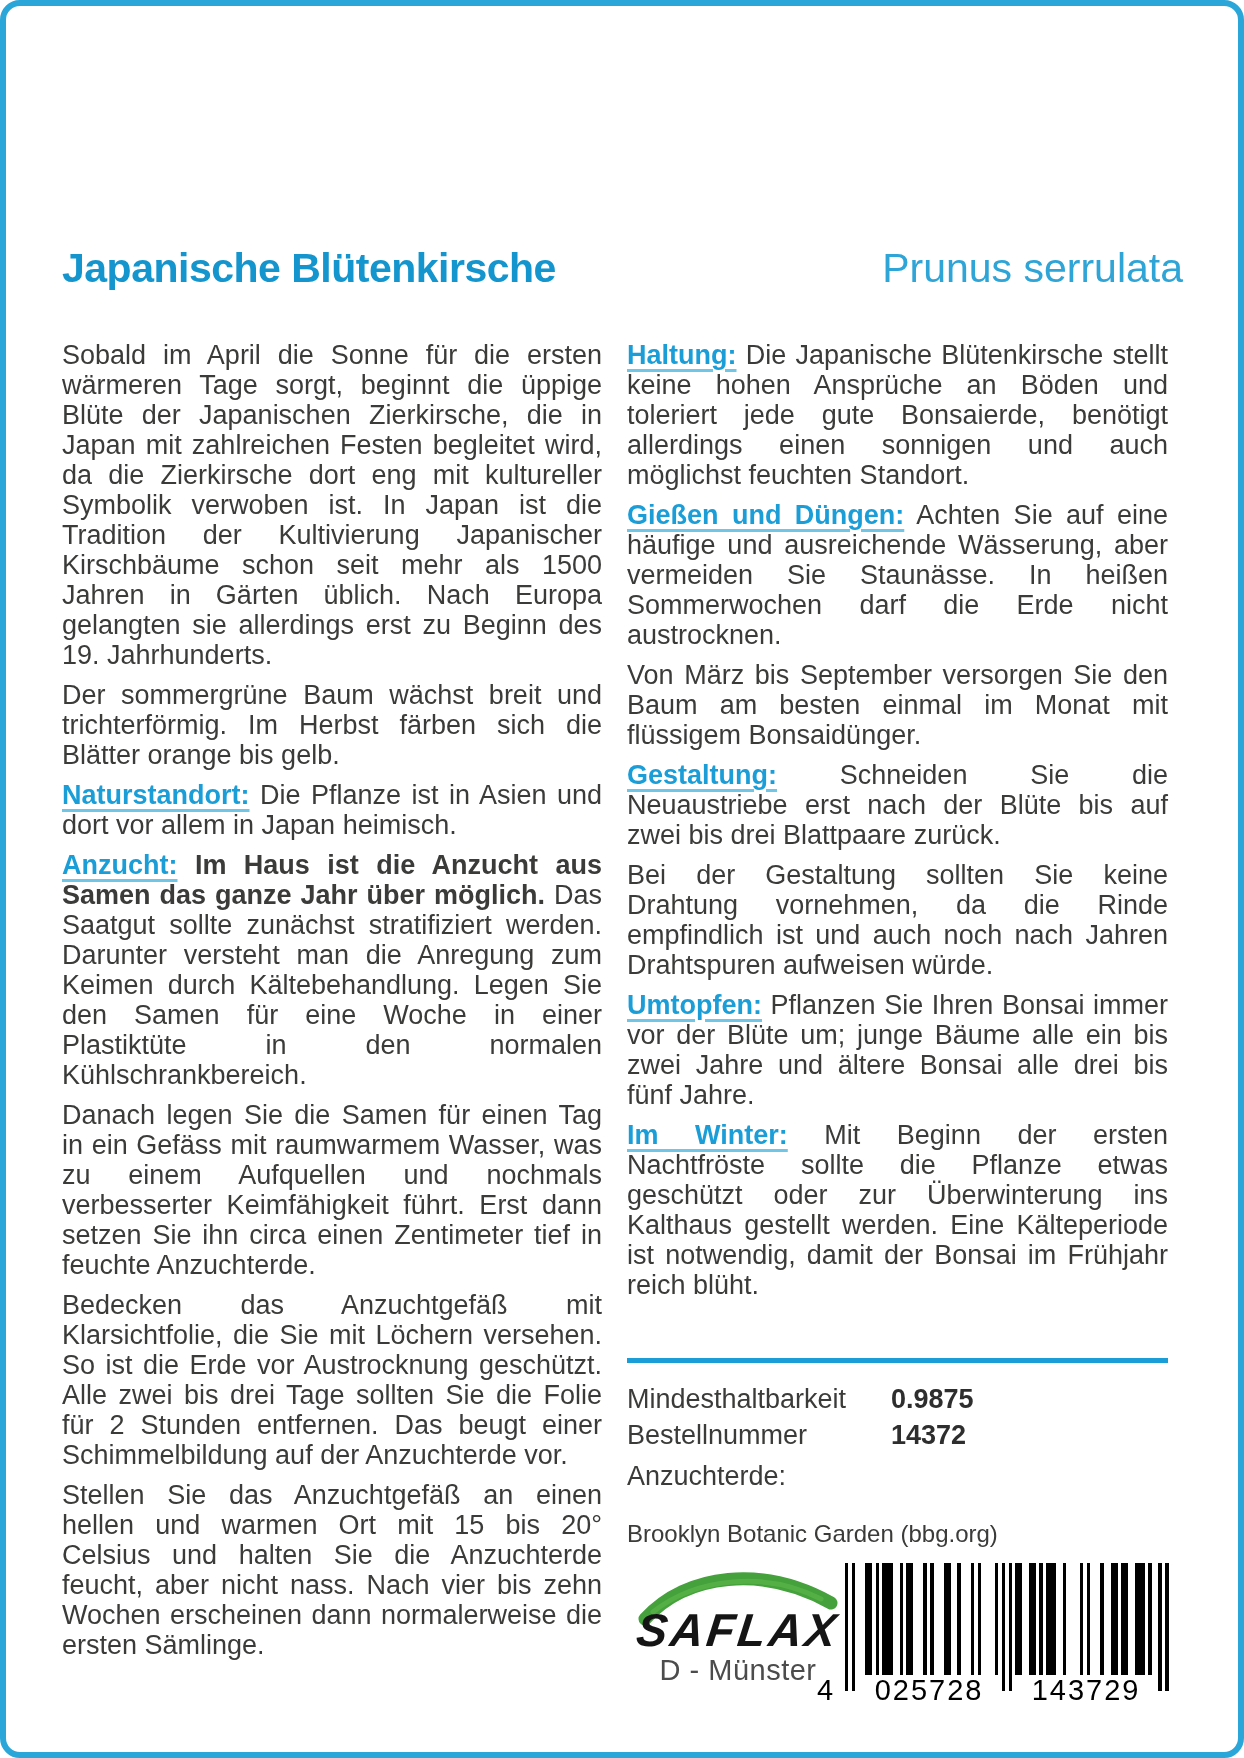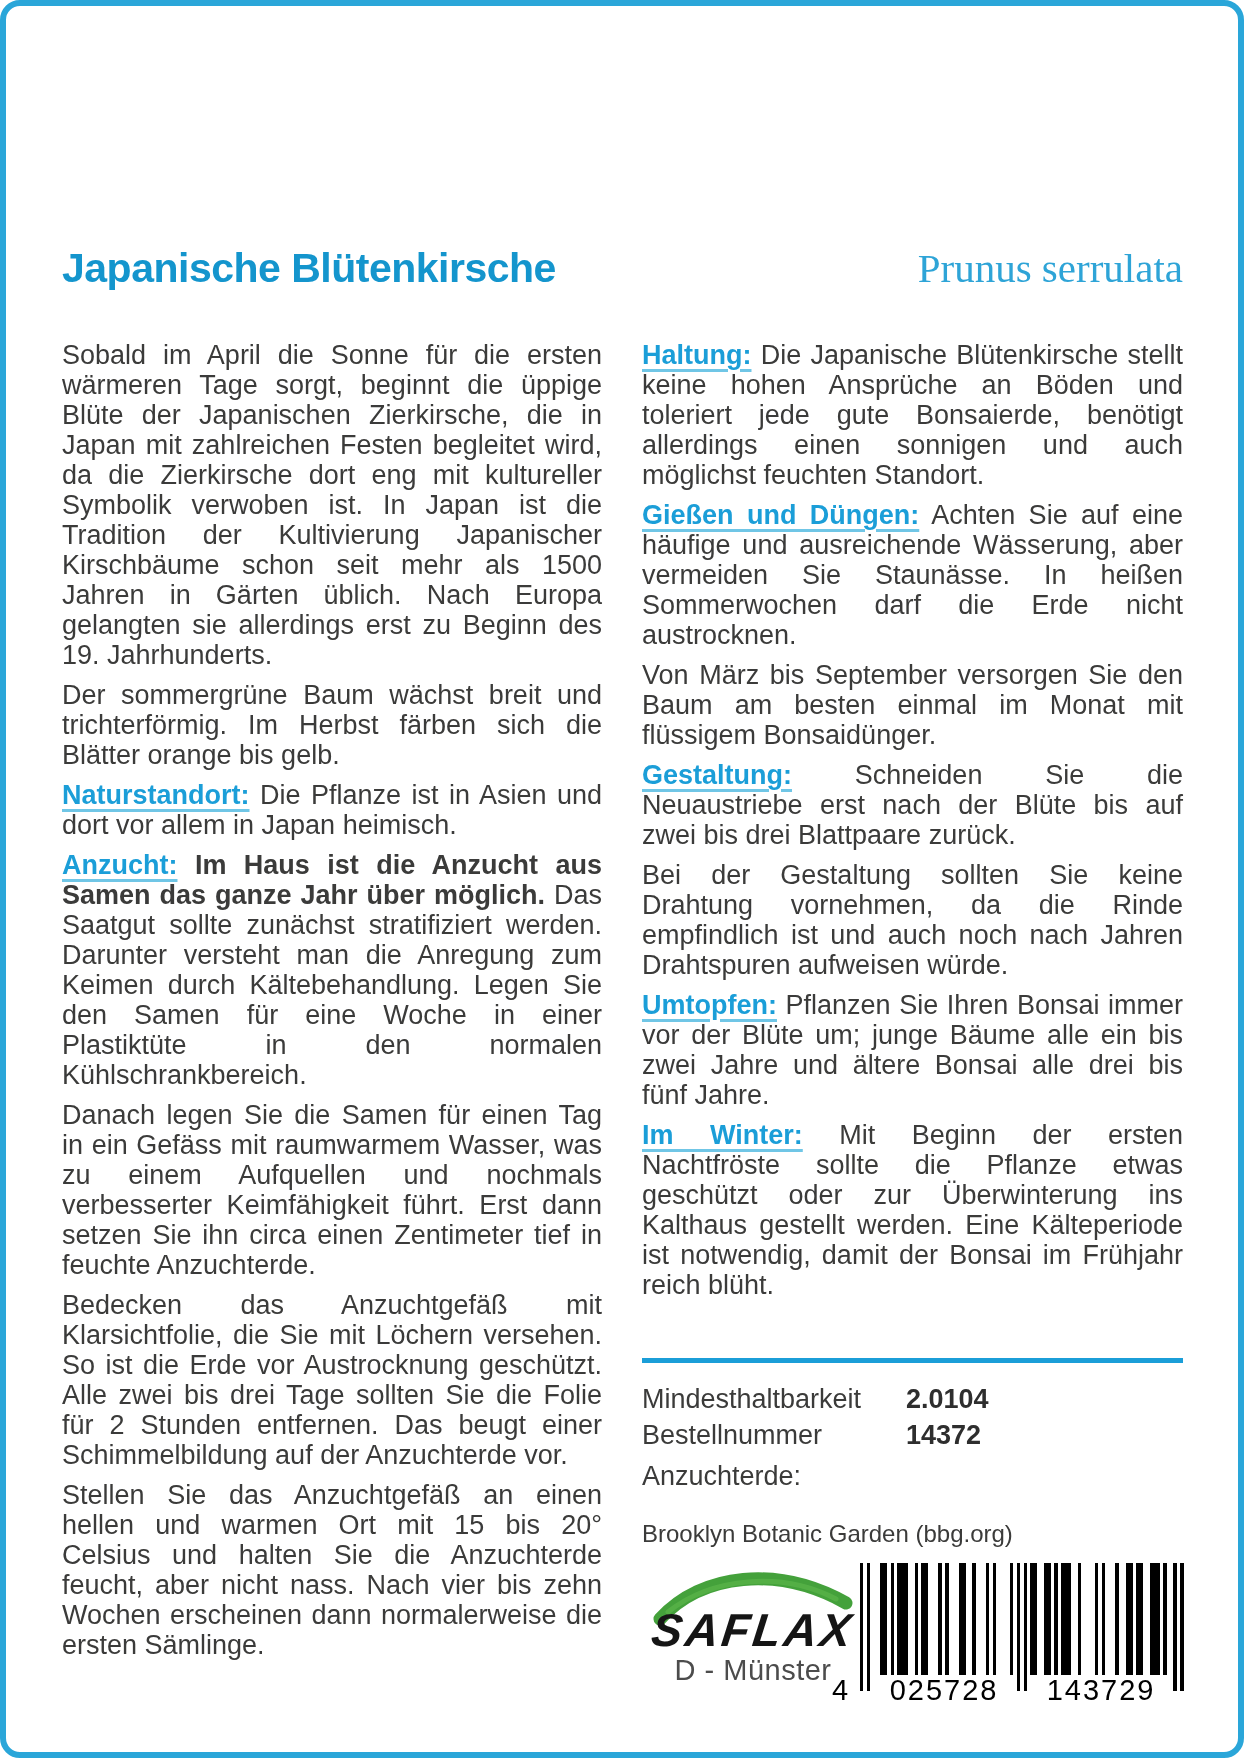--- a/index.html
+++ b/index.html
@@ -16,25 +16,25 @@
   
   .titlebar{
     display:flex;justify-content:space-between;align-items:baseline;
     margin:240px 55px 0 56px;
   }
   .titlebar h1{
     margin:0;font-size:41px;line-height:44px;font-weight:bold;
     color:#1495cd;letter-spacing:-0.5px;
   }
   .latin{
-    font-size:41px;line-height:44px;font-weight:normal;color:#2ea4d7;font-family:Liberation Serif, serif;
+    font-size:41px;line-height:44px;font-weight:normal;color:#2ea4d7;
   }
   
   .columns{
-    display:flex;gap:40px;
+    display:flex;gap:25px;
     margin:50px 55px 0 56px;
   }
   .col{font-size:27px;line-height:30px;color:#3b3b3a;text-align:justify;}
   .col-left{width:540px;flex:none;}
   .col-right{width:541px;flex:none;}
   .col p{margin:0 0 10px 0;}
   .h{
     color:#1b9ed8;font-weight:bold;
     text-decoration:underline;
     text-decoration-color:#70c6e6;
@@ -101,21 +101,21 @@
       <p><span class="h">Gestaltung:</span> <span>Schneiden Sie die Neuaustriebe erst nach der Blüte bis auf zwei bis drei Blattpaare zurück.</span></p>
       <p><span>Bei der Gestaltung sollten Sie keine Drahtung vornehmen, da die Rinde empfindlich ist und auch noch nach Jahren Drahtspuren aufweisen würde.</span></p>
       <p><span class="h">Umtopfen:</span> <span>Pflanzen Sie Ihren Bonsai immer vor der Blüte um; junge Bäume alle ein bis zwei Jahre und ältere Bonsai alle drei bis fünf Jahre.</span></p>
       <p><span class="h">Im Winter:</span> <span>Mit Beginn der ersten Nachtfröste sollte die Pflanze etwas geschützt oder zur Überwinterung ins Kalthaus gestellt werden. Eine Kälteperiode ist notwendig, damit der Bonsai im Frühjahr reich blüht.</span></p>
 
       <div class="divider"></div>
 
       <div class="meta">
         <div class="meta-row">
           <span class="meta-label">Mindesthaltbarkeit</span>
-          <span class="meta-value">2.0104</span>
+          <span class="meta-value">0.9875</span>
         </div>
         <div class="meta-row">
           <span class="meta-label">Bestellnummer</span>
           <span class="meta-value">14372</span>
         </div>
       </div>
 
       <div class="credit-label">Anzuchterde:</div>
       <div class="credit-value">Brooklyn Botanic Garden (bbg.org)</div>
 

